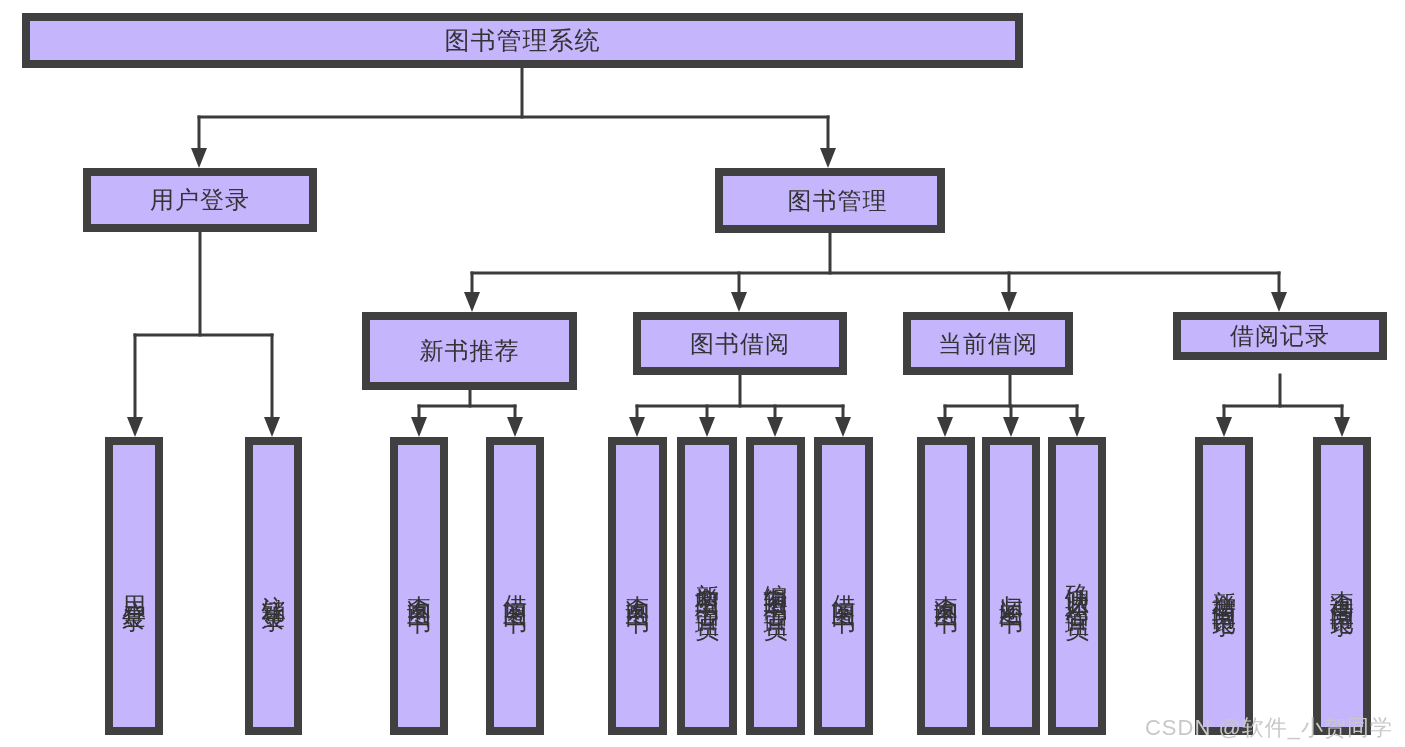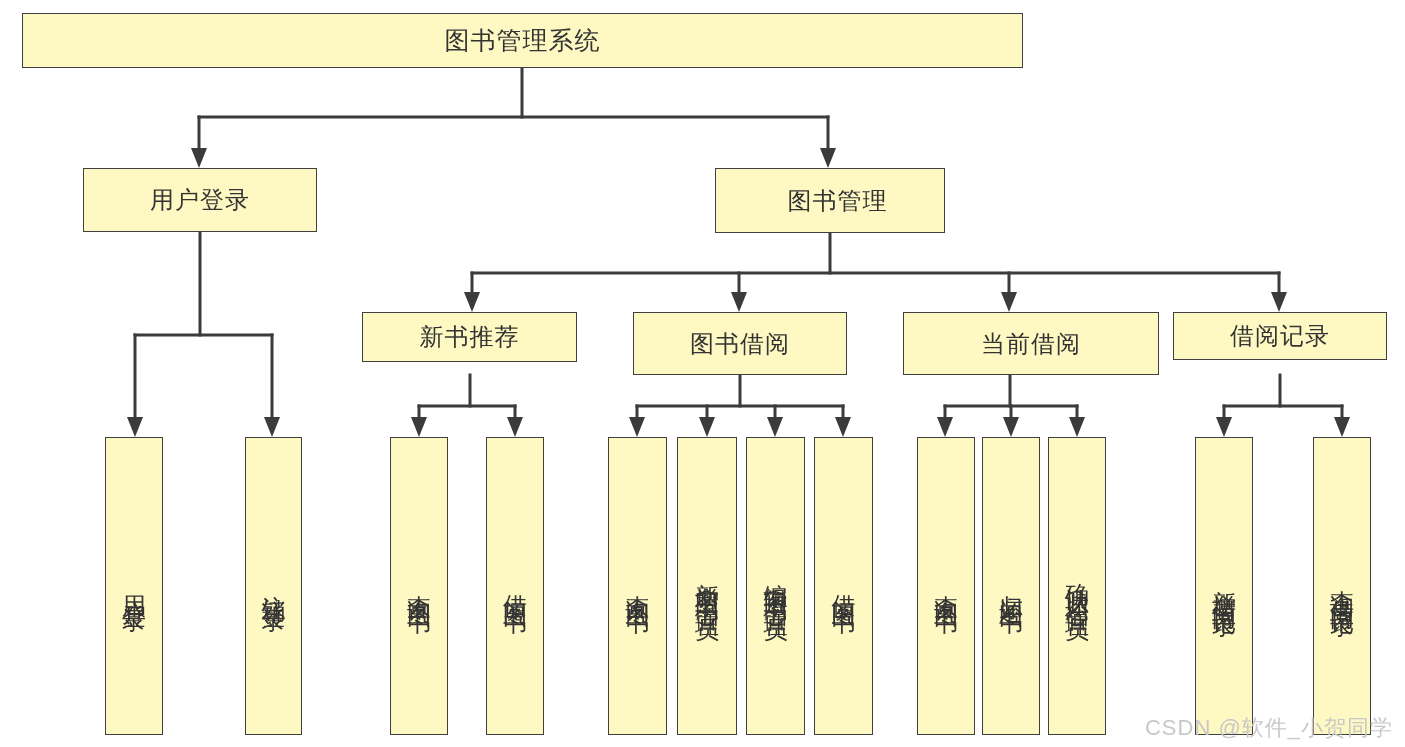--- a/index.html
+++ b/index.html
@@ -2,22 +2,22 @@
 <html><head>
 <meta charset="utf-8">
 <style>
   html,body{margin:0;padding:0;background:#ffffff;}
   .stage{
     position:relative;width:1405px;height:747px;background:#ffffff;overflow:hidden;
     font-family:"Liberation Sans","DejaVu Sans",sans-serif;color:#333333;
   }
   svg.wires{position:absolute;left:0;top:0;width:1405px;height:747px;z-index:1;}
   .node{
-    position:absolute;box-sizing:border-box;background:#fef9c3;
-    border:1px solid #404040;display:flex;align-items:center;justify-content:center;
+    position:absolute;box-sizing:border-box;background:#c4b5fd;
+    border:8px solid #404040;display:flex;align-items:center;justify-content:center;
     z-index:2;color:#333333;
   }
   .node.h{font-size:24px;letter-spacing:1px;}
   .node.root{font-size:25px;}
   .node.v{writing-mode:vertical-rl;text-orientation:mixed;font-size:24px;letter-spacing:5px;}
   .node .lbl{white-space:nowrap;}
   .node.v .lbl{white-space:normal;}
   .watermark{
     position:absolute;right:12px;bottom:4px;z-index:6;
     font-size:22px;letter-spacing:1px;color:#c8c8c8;
@@ -104,21 +104,21 @@
     </div>
     <div class="node v" style="left: 105px; top: 437px; width: 58px; height: 298px;">
       <span class="lbl">用户登录</span>
     </div>
     <div class="node v" style="left: 245px; top: 437px; width: 57px; height: 298px;">
       <span class="lbl">注销登录</span>
     </div>
     <div class="node h" style="left: 715px; top: 168px; width: 230px; height: 65px; padding-left: 15px;">
       <span class="lbl">图书管理</span>
     </div>
-    <div class="node h" style="left: 362px; top: 312px; width: 215px; height: 50px;">
+    <div class="node h" style="left: 362px; top: 312px; width: 215px; height: 78px;">
       <span class="lbl">新书推荐</span>
     </div>
     <div class="node v" style="left: 390px; top: 437px; width: 58px; height: 298px;">
       <span class="lbl">查询图书</span>
     </div>
     <div class="node v" style="left: 486px; top: 437px; width: 58px; height: 298px;">
       <span class="lbl">借阅图书</span>
     </div>
     <div class="node h" style="left: 633px; top: 312px; width: 214px; height: 63px;">
       <span class="lbl">图书借阅</span>
@@ -128,21 +128,21 @@
     </div>
     <div class="node v" style="left: 677px; top: 437px; width: 60px; height: 298px;">
       <span class="lbl">新增图书（管理员）</span>
     </div>
     <div class="node v" style="left: 746px; top: 437px; width: 59px; height: 298px;">
       <span class="lbl">编辑图书（管理员）</span>
     </div>
     <div class="node v" style="left: 814px; top: 437px; width: 59px; height: 298px;">
       <span class="lbl">借阅图书</span>
     </div>
-    <div class="node h" style="left: 903px; top: 312px; width: 256px; height: 63px;">
+    <div class="node h" style="left: 903px; top: 312px; width: 170px; height: 63px;">
       <span class="lbl">当前借阅</span>
     </div>
     <div class="node v" style="left: 917px; top: 437px; width: 58px; height: 298px;">
       <span class="lbl">查询图书</span>
     </div>
     <div class="node v" style="left: 982px; top: 437px; width: 58px; height: 298px;">
       <span class="lbl">归还图书</span>
     </div>
     <div class="node v" style="left: 1048px; top: 437px; width: 58px; height: 298px;">
       <span class="lbl">确认归还（管理员）</span>

